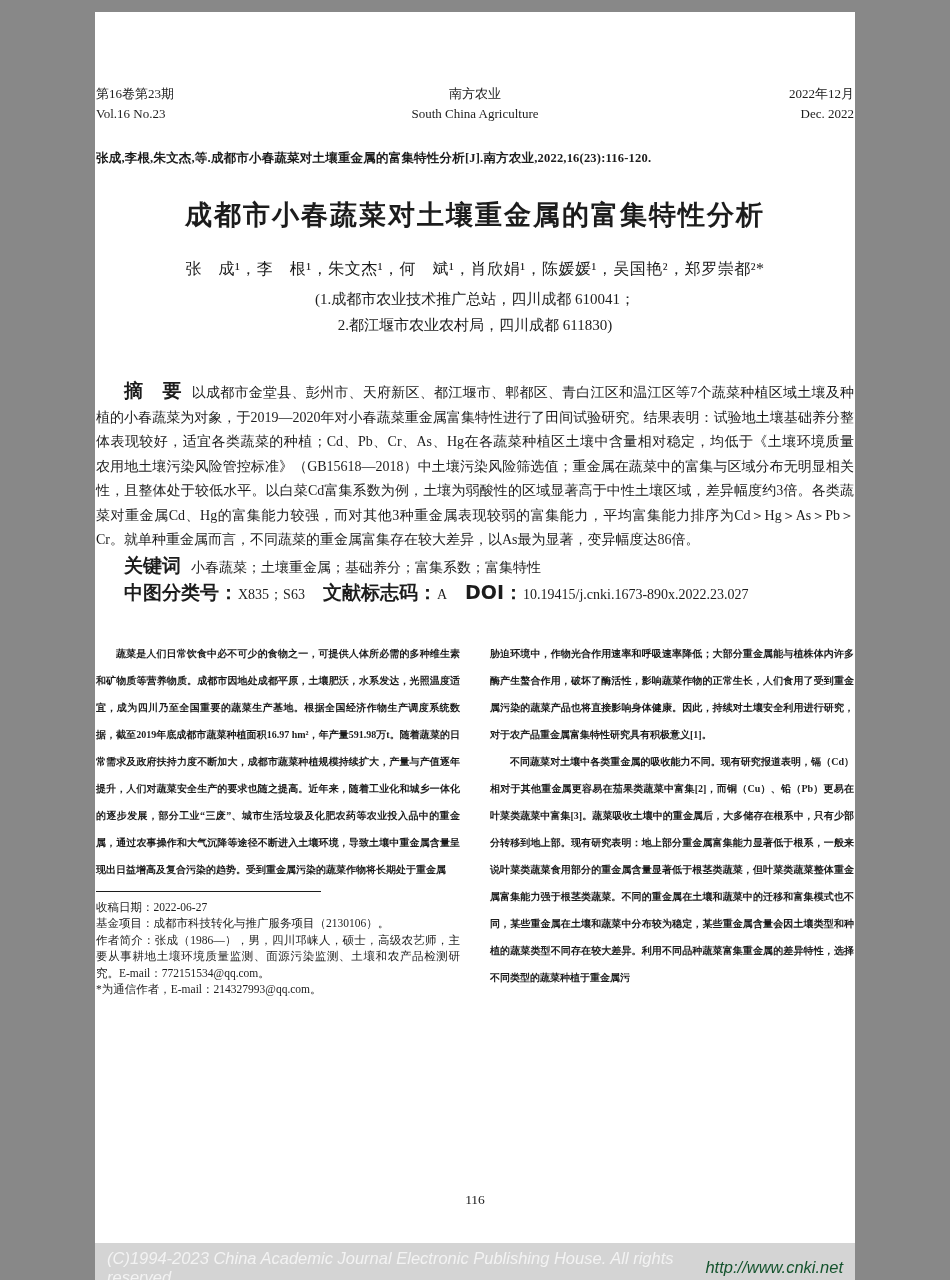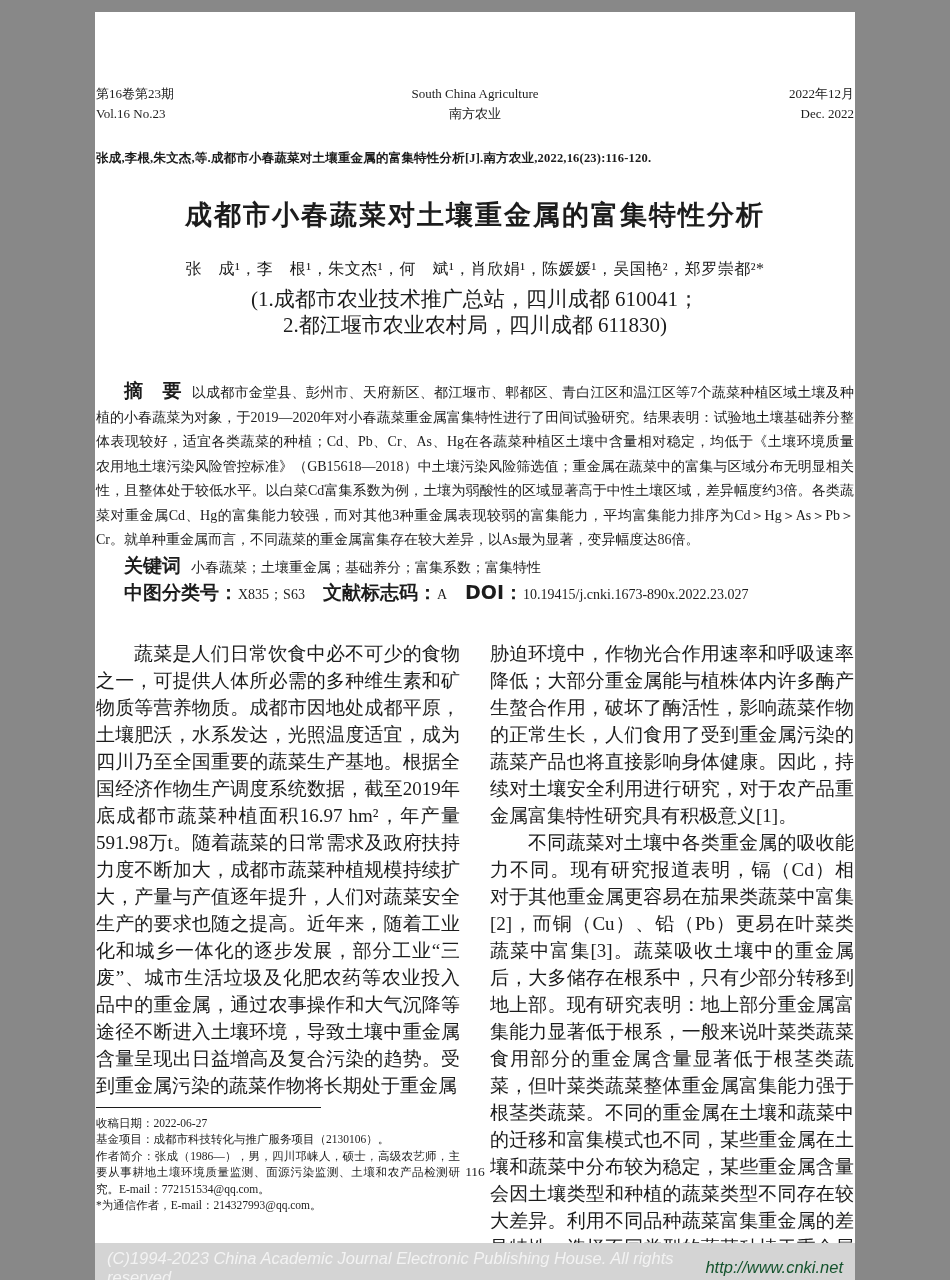--- a/index.html
+++ b/index.html
@@ -49,21 +49,21 @@
   }
   .authors {
     margin-top: 26px;
     text-align: center;
     font-size: 16px;
     letter-spacing: 0.5px;
   }
   .affil {
     margin-top: 8px;
     text-align: center;
-    font-size: 21px;
+    font-size: 15px;
     line-height: 22px;
   }
   .affil + .affil { margin-top: 4px; }
   
   .abstract { margin-top: 42px; }
   .abs-text, .kw-line, .clc-line {
     font-size: 14px;
     line-height: 24.5px;
     text-align: justify;
   }
@@ -78,44 +78,45 @@
   .clc-line b { margin-left: 0; }
   .clc-line .gap { display: inline-block; width: 18px; }
   
   .columns {
     display: flex;
     gap: 30px;
     margin-top: 32px;
   }
   .col { width: 364px; }
   .body-p {
-    font-size: 19px;
+    font-size: 10px;
     line-height: 27px;
     text-align: justify;
+    font-weight: bold;
   }
   .body-p.indent { text-indent: 2em; }
   
   .footnotes { margin-top: 8px; }
   .fn-rule {
     width: 225px;
     height: 1px;
     background: #1c1c1c;
     margin-bottom: 7px;
   }
   .footnotes p {
     font-size: 11.5px;
     line-height: 16.5px;
     text-align: justify;
   }
   
   .page-number {
     position: absolute;
     left: 0;
     right: 0;
-    top: 1152px;
+    top: 1180px;
     text-align: center;
     font-size: 13.5px;
   }
   
   .cnki-footer {
     position: absolute;
     left: 0;
     right: 0;
     bottom: 0;
     height: 49px;
@@ -136,22 +137,22 @@
 
 <div class="page">
   <div class="content">
 
     <header class="journal-header">
       <div class="hdr-col left">
         <div>第16卷第23期</div>
         <div>Vol.16 No.23</div>
       </div>
       <div class="hdr-col center">
+        <div>南方农业</div>
         <div>South China Agriculture</div>
-        <div>南方农业</div>
       </div>
       <div class="hdr-col right">
         <div>2022年12月</div>
         <div>Dec. 2022</div>
       </div>
     </header>
 
     <p class="citation">张成,李根,朱文杰,等.成都市小春蔬菜对土壤重金属的富集特性分析[J].南方农业,2022,16(23):116-120.</p>
 
     <h1 class="title">成都市小春蔬菜对土壤重金属的富集特性分析</h1>

